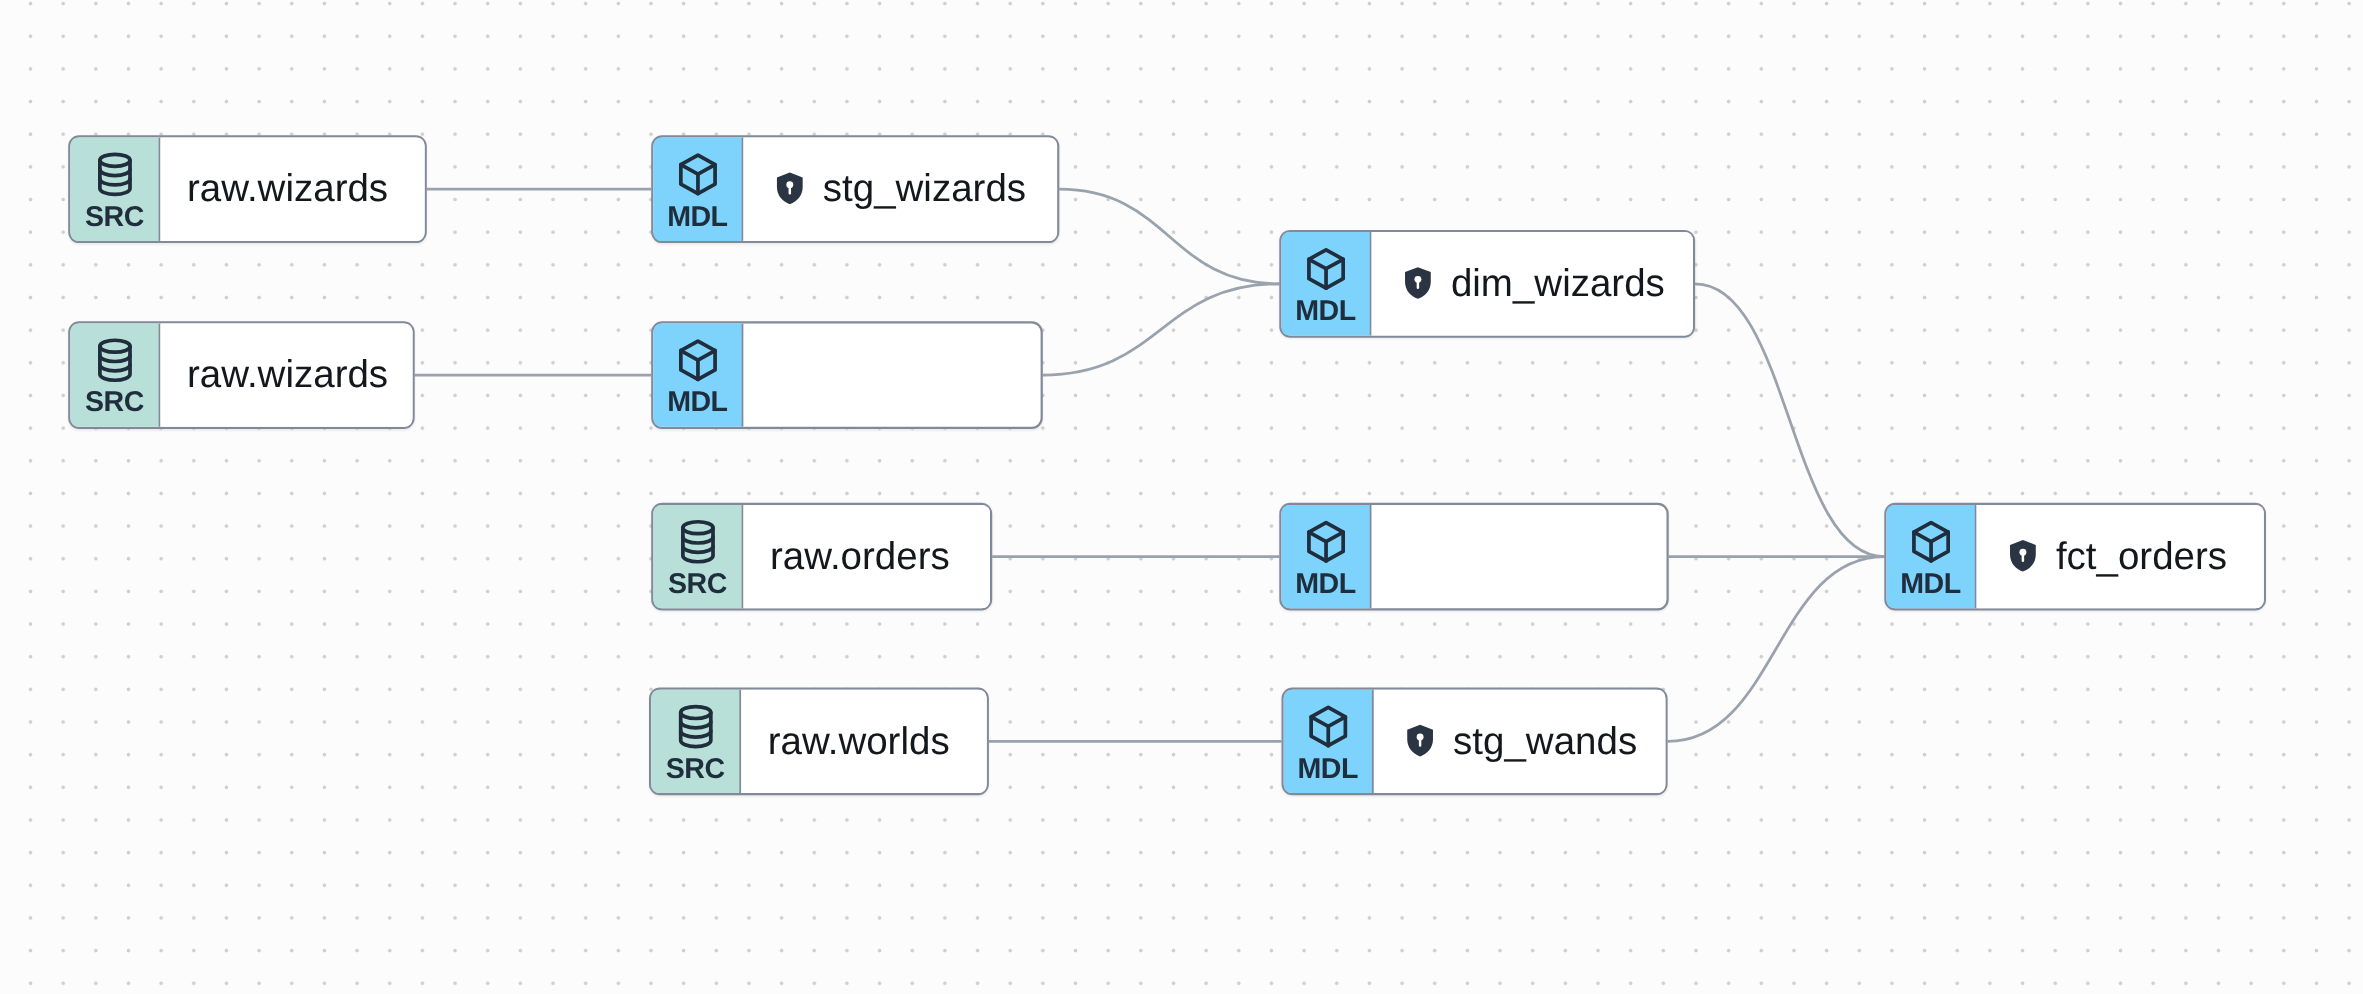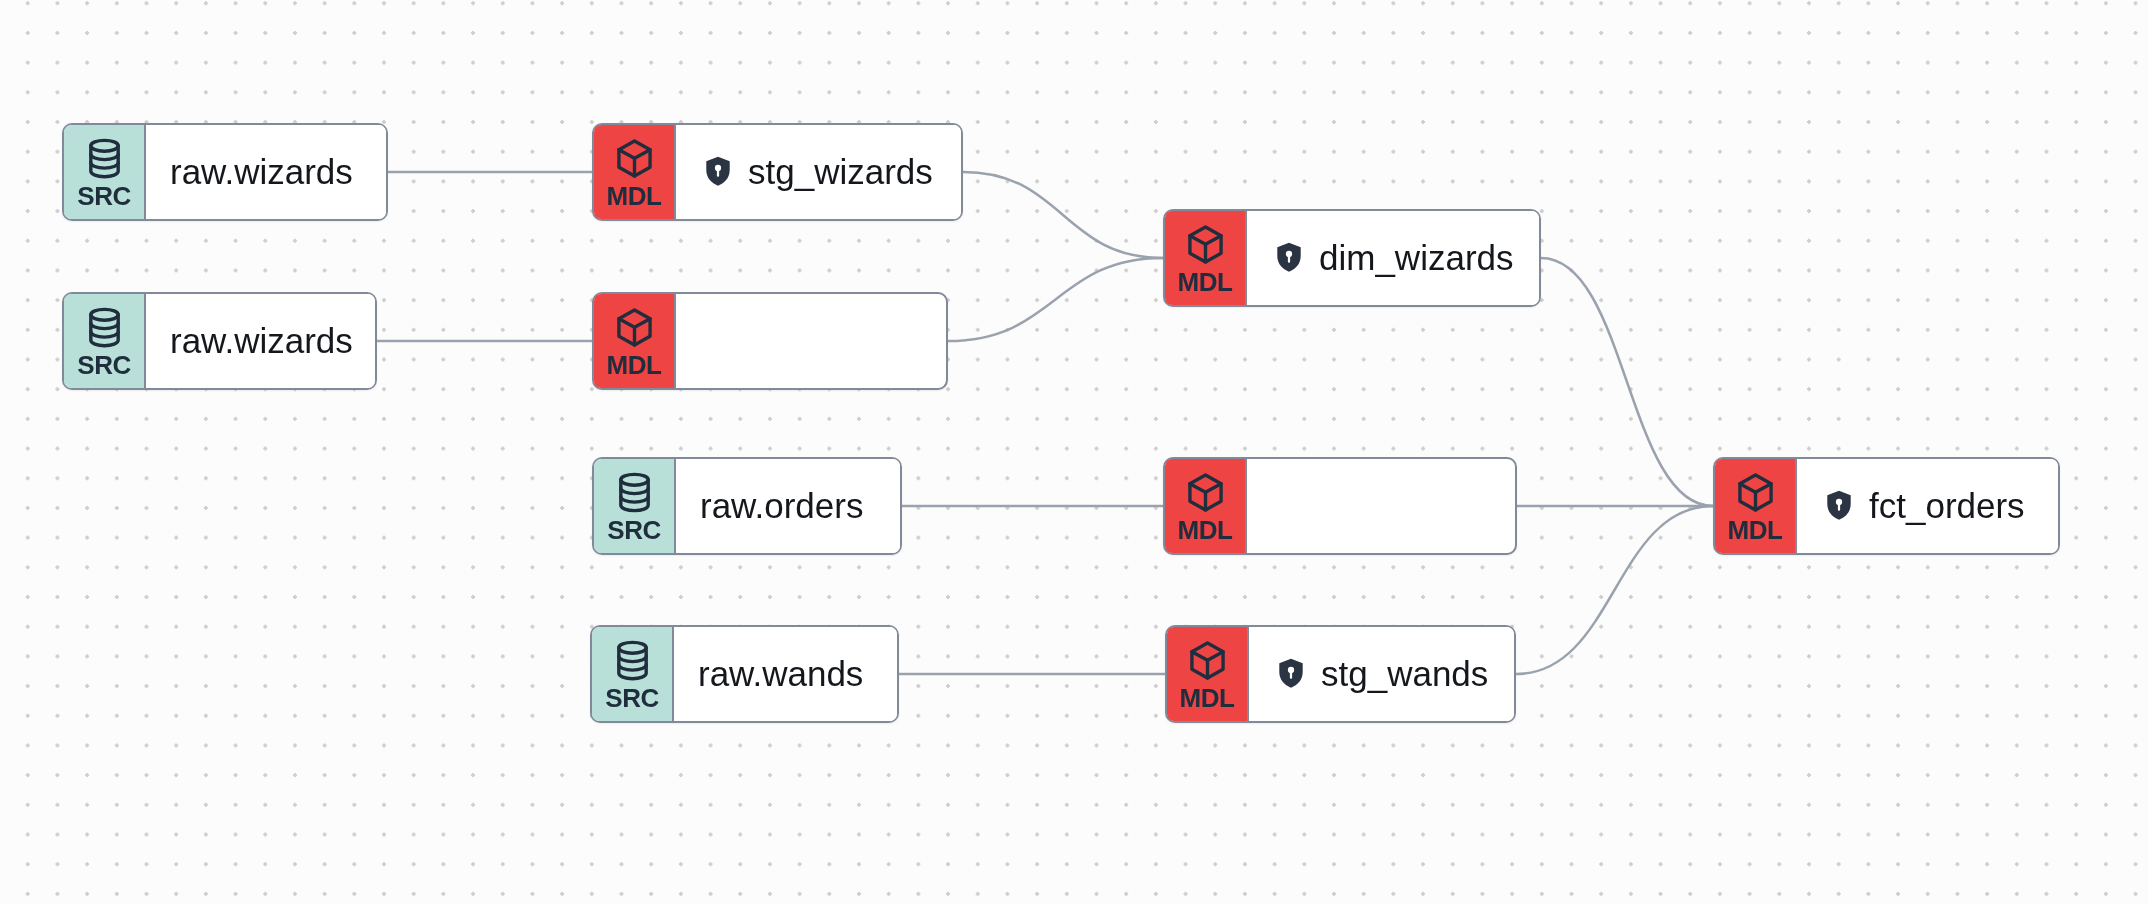--- a/index.html
+++ b/index.html
@@ -21,21 +21,21 @@
     background:#ffffff;border:2.5px solid #828a99;border-radius:10px;
     box-shadow:0 1px 2px rgba(15,23,42,.07);
     cursor:pointer;
   }
   .badge{
     flex:0 0 80px;width:80px;display:flex;flex-direction:column;
     align-items:center;justify-content:center;gap:2px;
     border-right:2.5px solid #828a99;border-radius:7px 0 0 7px;
   }
   .badge.src{background:#b8e0d9;}
-  .badge.mdl{background:#ef4444;text-align:right;}
+  .badge.mdl{background:#7dd3fc;text-align:right;}
   .badge-label{
     font-size:26px;font-weight:600;line-height:1;color:#1f2d3d;letter-spacing:-0.5px;
   }
   .badge .icon{width:45px;height:45px;}
   .body{
     flex:1;display:flex;align-items:center;gap:12px;
     padding:0 20px 0 24px;background:#fff;border-radius:0 7px 7px 0;white-space:nowrap;
   }
   .shield{width:36px;height:36px;flex:0 0 36px;}
   .label{font-size:35px;font-weight:400;color:#14171c;}
@@ -170,21 +170,21 @@
         <ellipse cx="12" cy="5.2" rx="7.3" ry="2.9"></ellipse>
         <path d="M4.7 5.2v13.6c0 1.6 3.27 2.9 7.3 2.9s7.3-1.3 7.3-2.9V5.2"></path>
         <path d="M19.3 9.7c0 1.6-3.27 2.9-7.3 2.9S4.7 11.3 4.7 9.7"></path>
         <path d="M19.3 14.2c0 1.6-3.27 2.9-7.3 2.9s-7.3-1.3-7.3-2.9"></path>
       </svg>
 
       <span class="badge-label">SRC</span>
     </div>
     <div class="body">
 
-      <span class="label">raw.wands</span>
+      <span class="label">raw.worlds</span>
     </div>
   </div>
       <div class="node" style="left: 1165px; top: 625px; width: 351px; height: 98px;">
     <div class="badge mdl">
 
       <svg class="icon icon-cube" viewBox="0 0 24 24" fill="none" stroke="#1f2d3d" stroke-width="1.8" stroke-linecap="round" stroke-linejoin="round" xmlns="http://www.w3.org/2000/svg">
         <path d="M12 2.7 20.3 7.3v9.4L12 21.3 3.7 16.7V7.3Z"></path>
         <path d="M3.7 7.3 12 11.9l8.3-4.6"></path>
         <path d="M12 11.9v9.4"></path>
       </svg>

